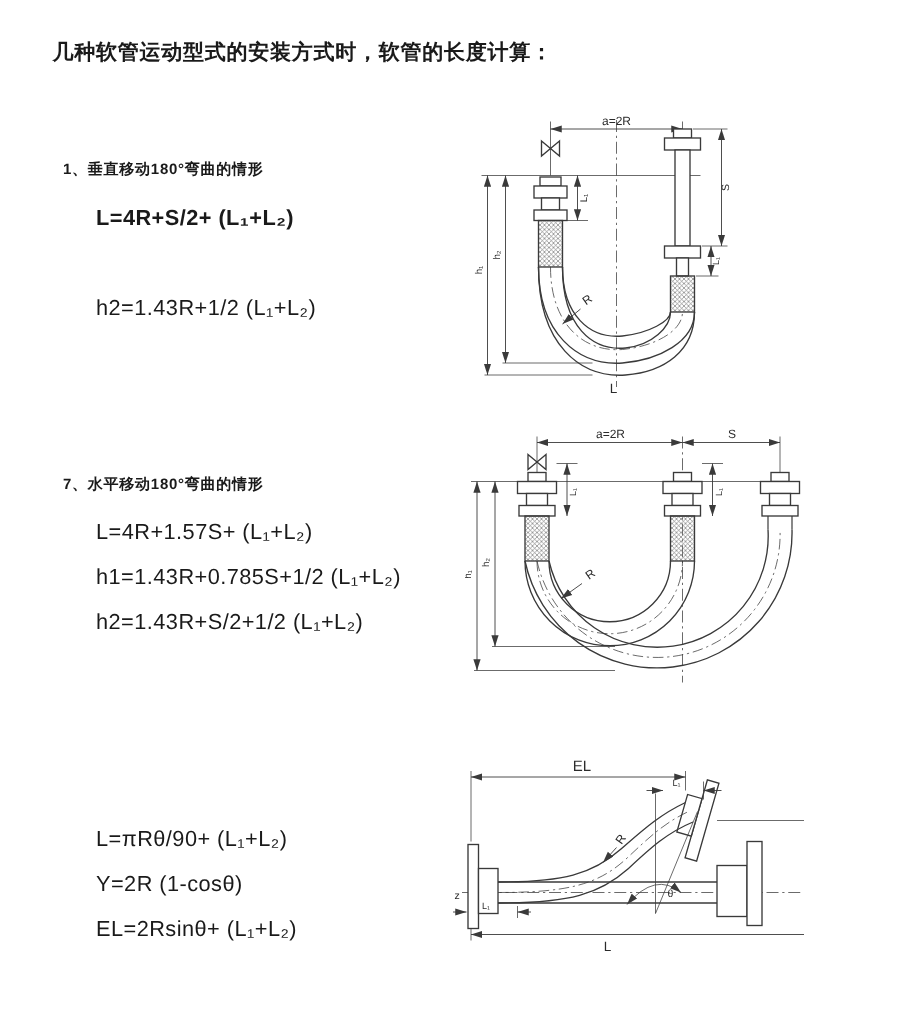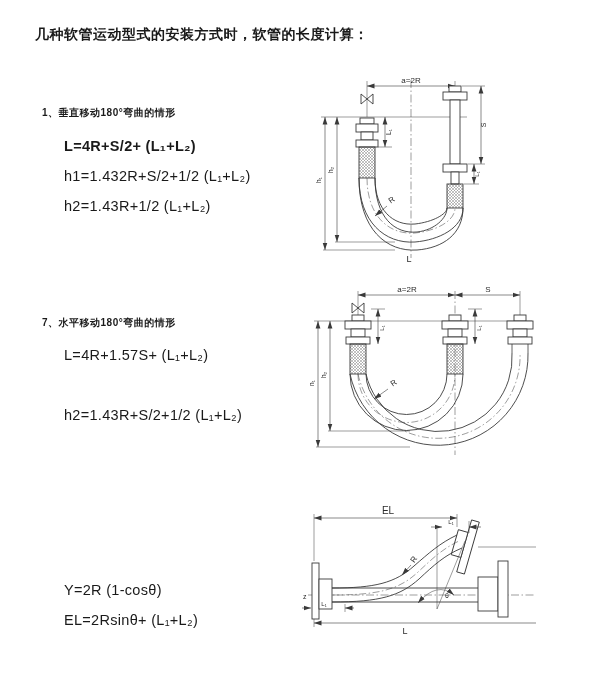--- a/index.html
+++ b/index.html
@@ -14,27 +14,28 @@
 </style>
 </head>
 <body>
 
 <div class="page">
 
   <div class="title">几种软管运动型式的安装方式时，软管的长度计算：</div>
 
   <div class="sec-head" style="left:42px; top:106px;">1、垂直移动180°弯曲的情形</div>
   <div class="formula" style="left:64px; top:138px;font-weight:bold;">L=4R+S/2+ (L₁+L₂)</div>
-  <div class="formula" style="left:64px; top:168px;">h1=1.432R+S/2+1/2 (L₁+L₂)</div>
   <div class="formula" style="left:64px; top:198px;">h2=1.43R+1/2 (L₁+L₂)</div>
 
   <div class="sec-head" style="left:42px; top:316px;">7、水平移动180°弯曲的情形</div>
   <div class="formula" style="left:64px; top:347px;">L=4R+1.57S+ (L₁+L₂)</div>
+  <div class="formula" style="left:64px; top:377px;">h1=1.43R+0.785S+1/2 (L₁+L₂)</div>
   <div class="formula" style="left:64px; top:407px;">h2=1.43R+S/2+1/2 (L₁+L₂)</div>
 
+  <div class="formula" style="left:64px; top:552px;">L=πRθ/90+ (L₁+L₂)</div>
   <div class="formula" style="left:64px; top:582px;">Y=2R (1-cosθ)</div>
   <div class="formula" style="left:64px; top:612px;">EL=2Rsinθ+ (L₁+L₂)</div>
 
   <svg style="left:315px; top:72px;" width="275" height="192" viewBox="0 0 275 192">
     <defs>
       <marker id="m1" viewBox="0 0 8 6" markerWidth="8" markerHeight="6" refX="7.5" refY="3" orient="auto-start-reverse" markerUnits="userSpaceOnUse">
         <path d="M0,0.6 L7.5,3 L0,5.4 Z" fill="#3a3a3a"></path>
       </marker>
       <pattern id="p1" width="3" height="3" patternUnits="userSpaceOnUse">
         <path d="M0,3 L3,0 M0,0 L3,3" stroke="#777" stroke-width="0.45"></path>

